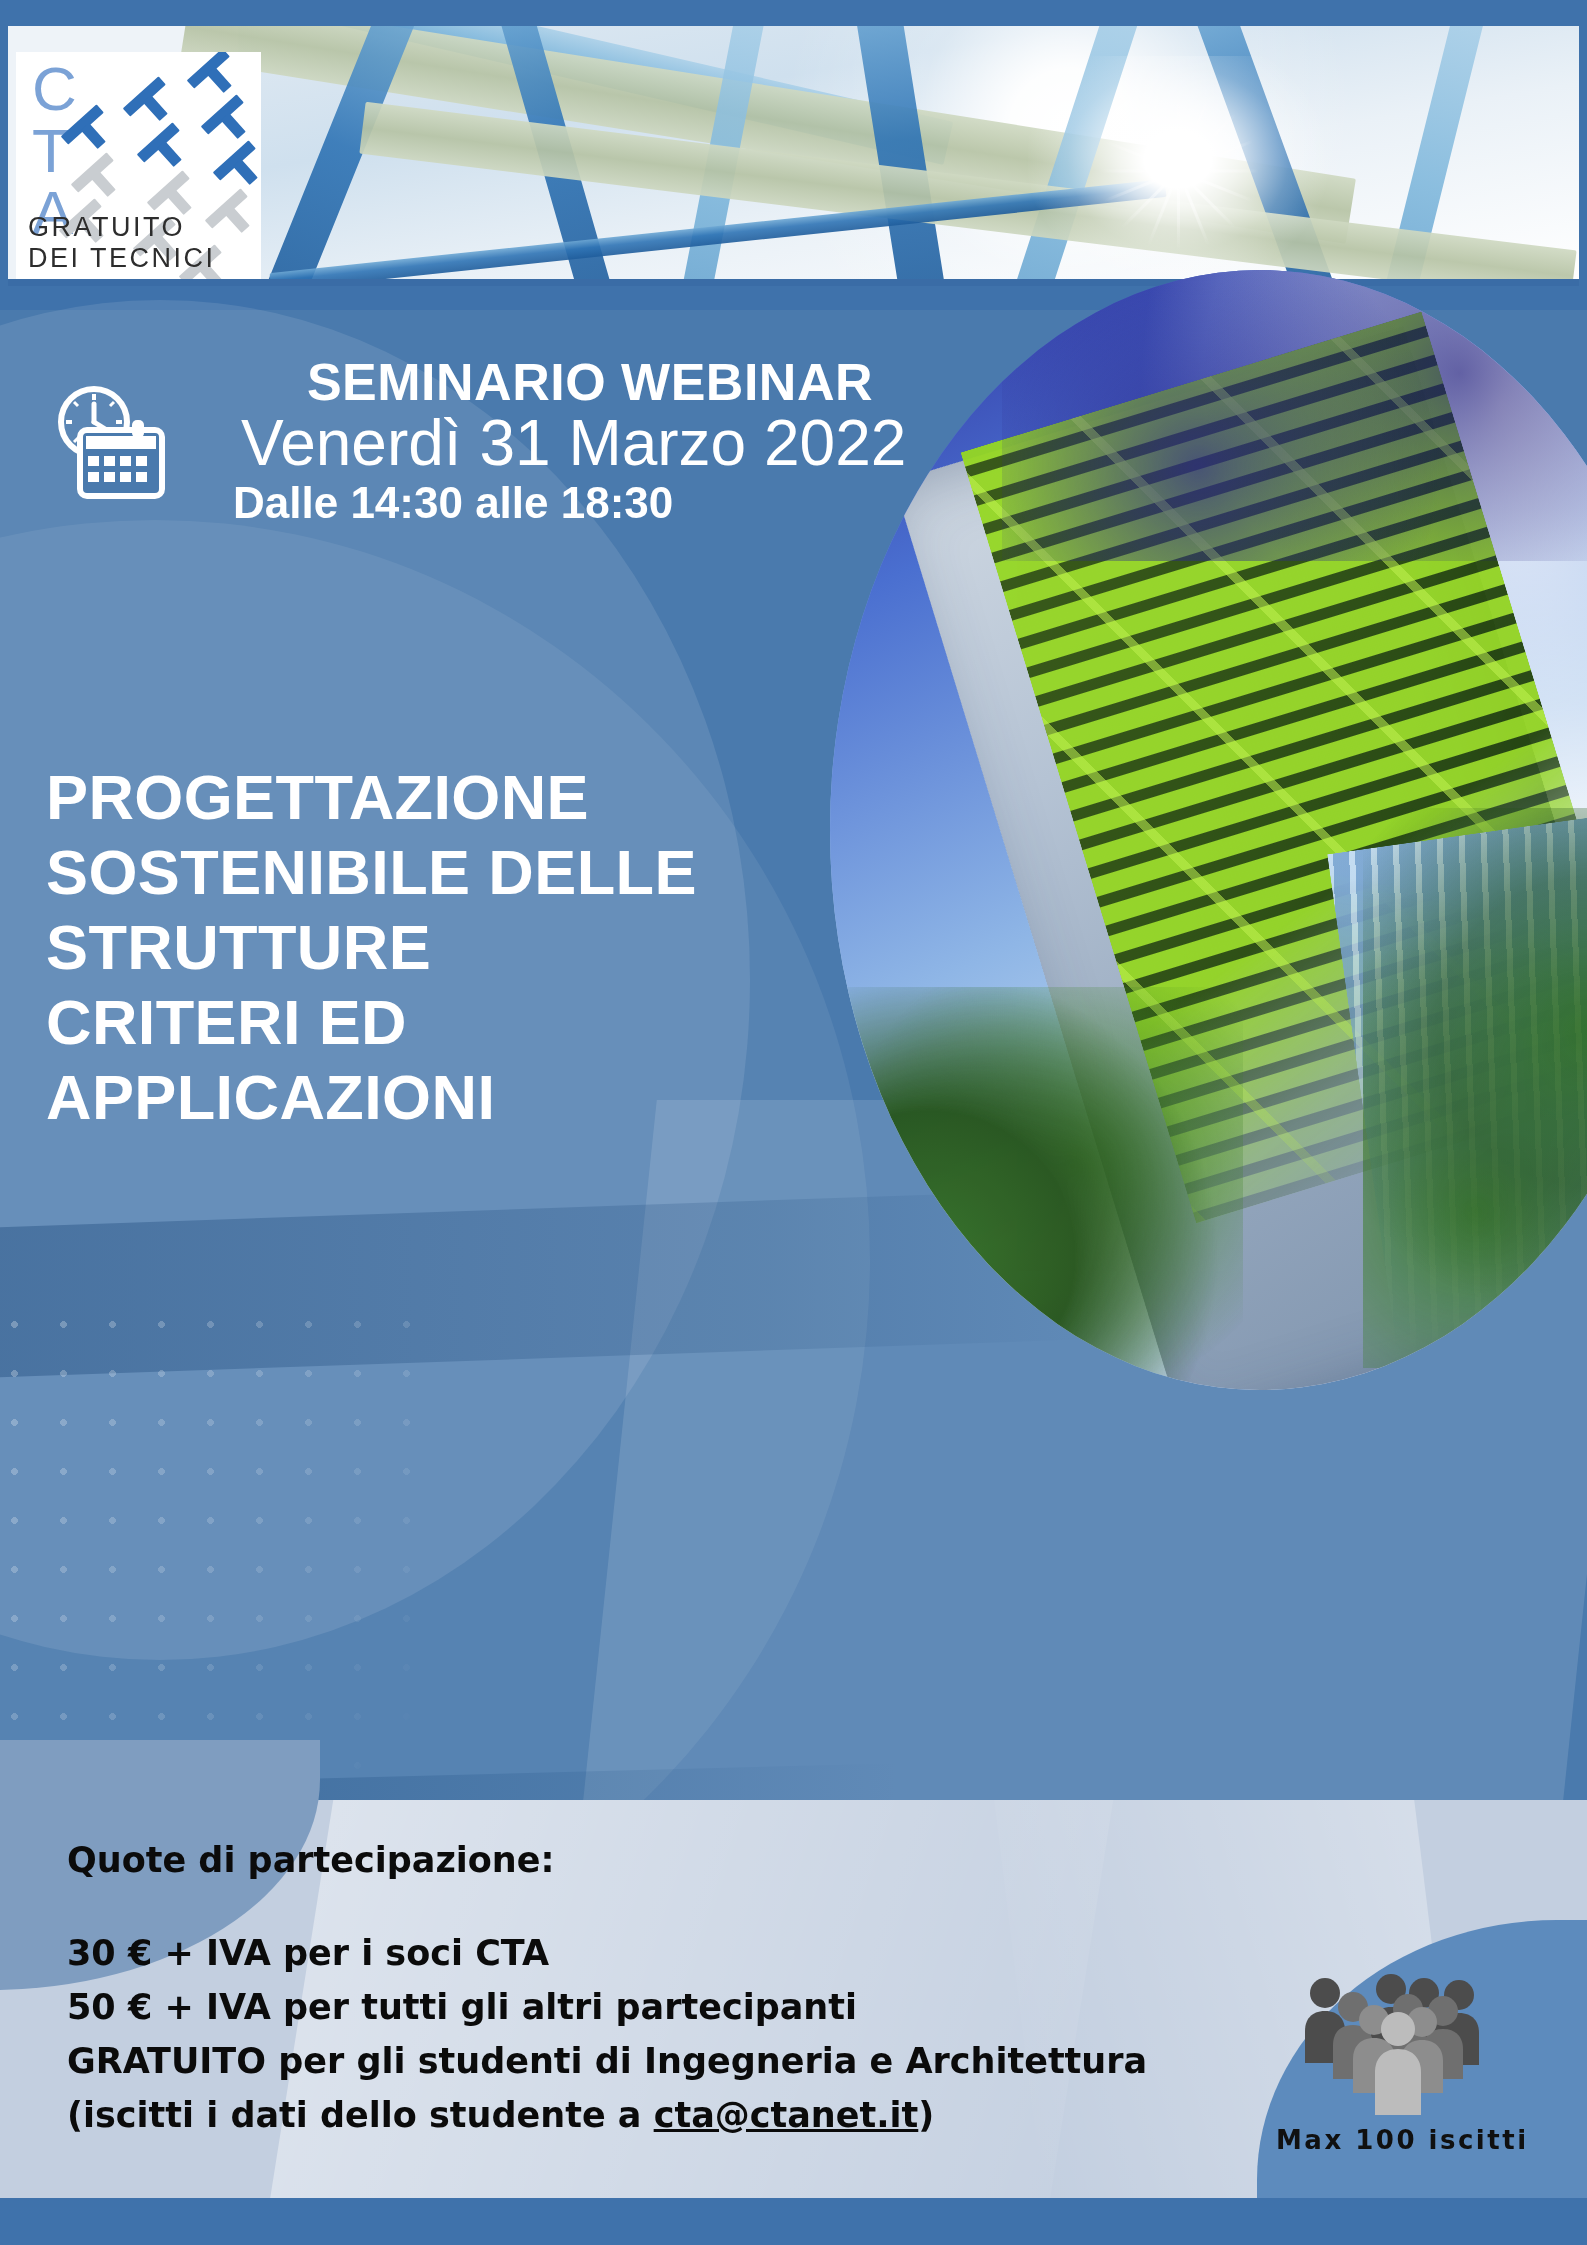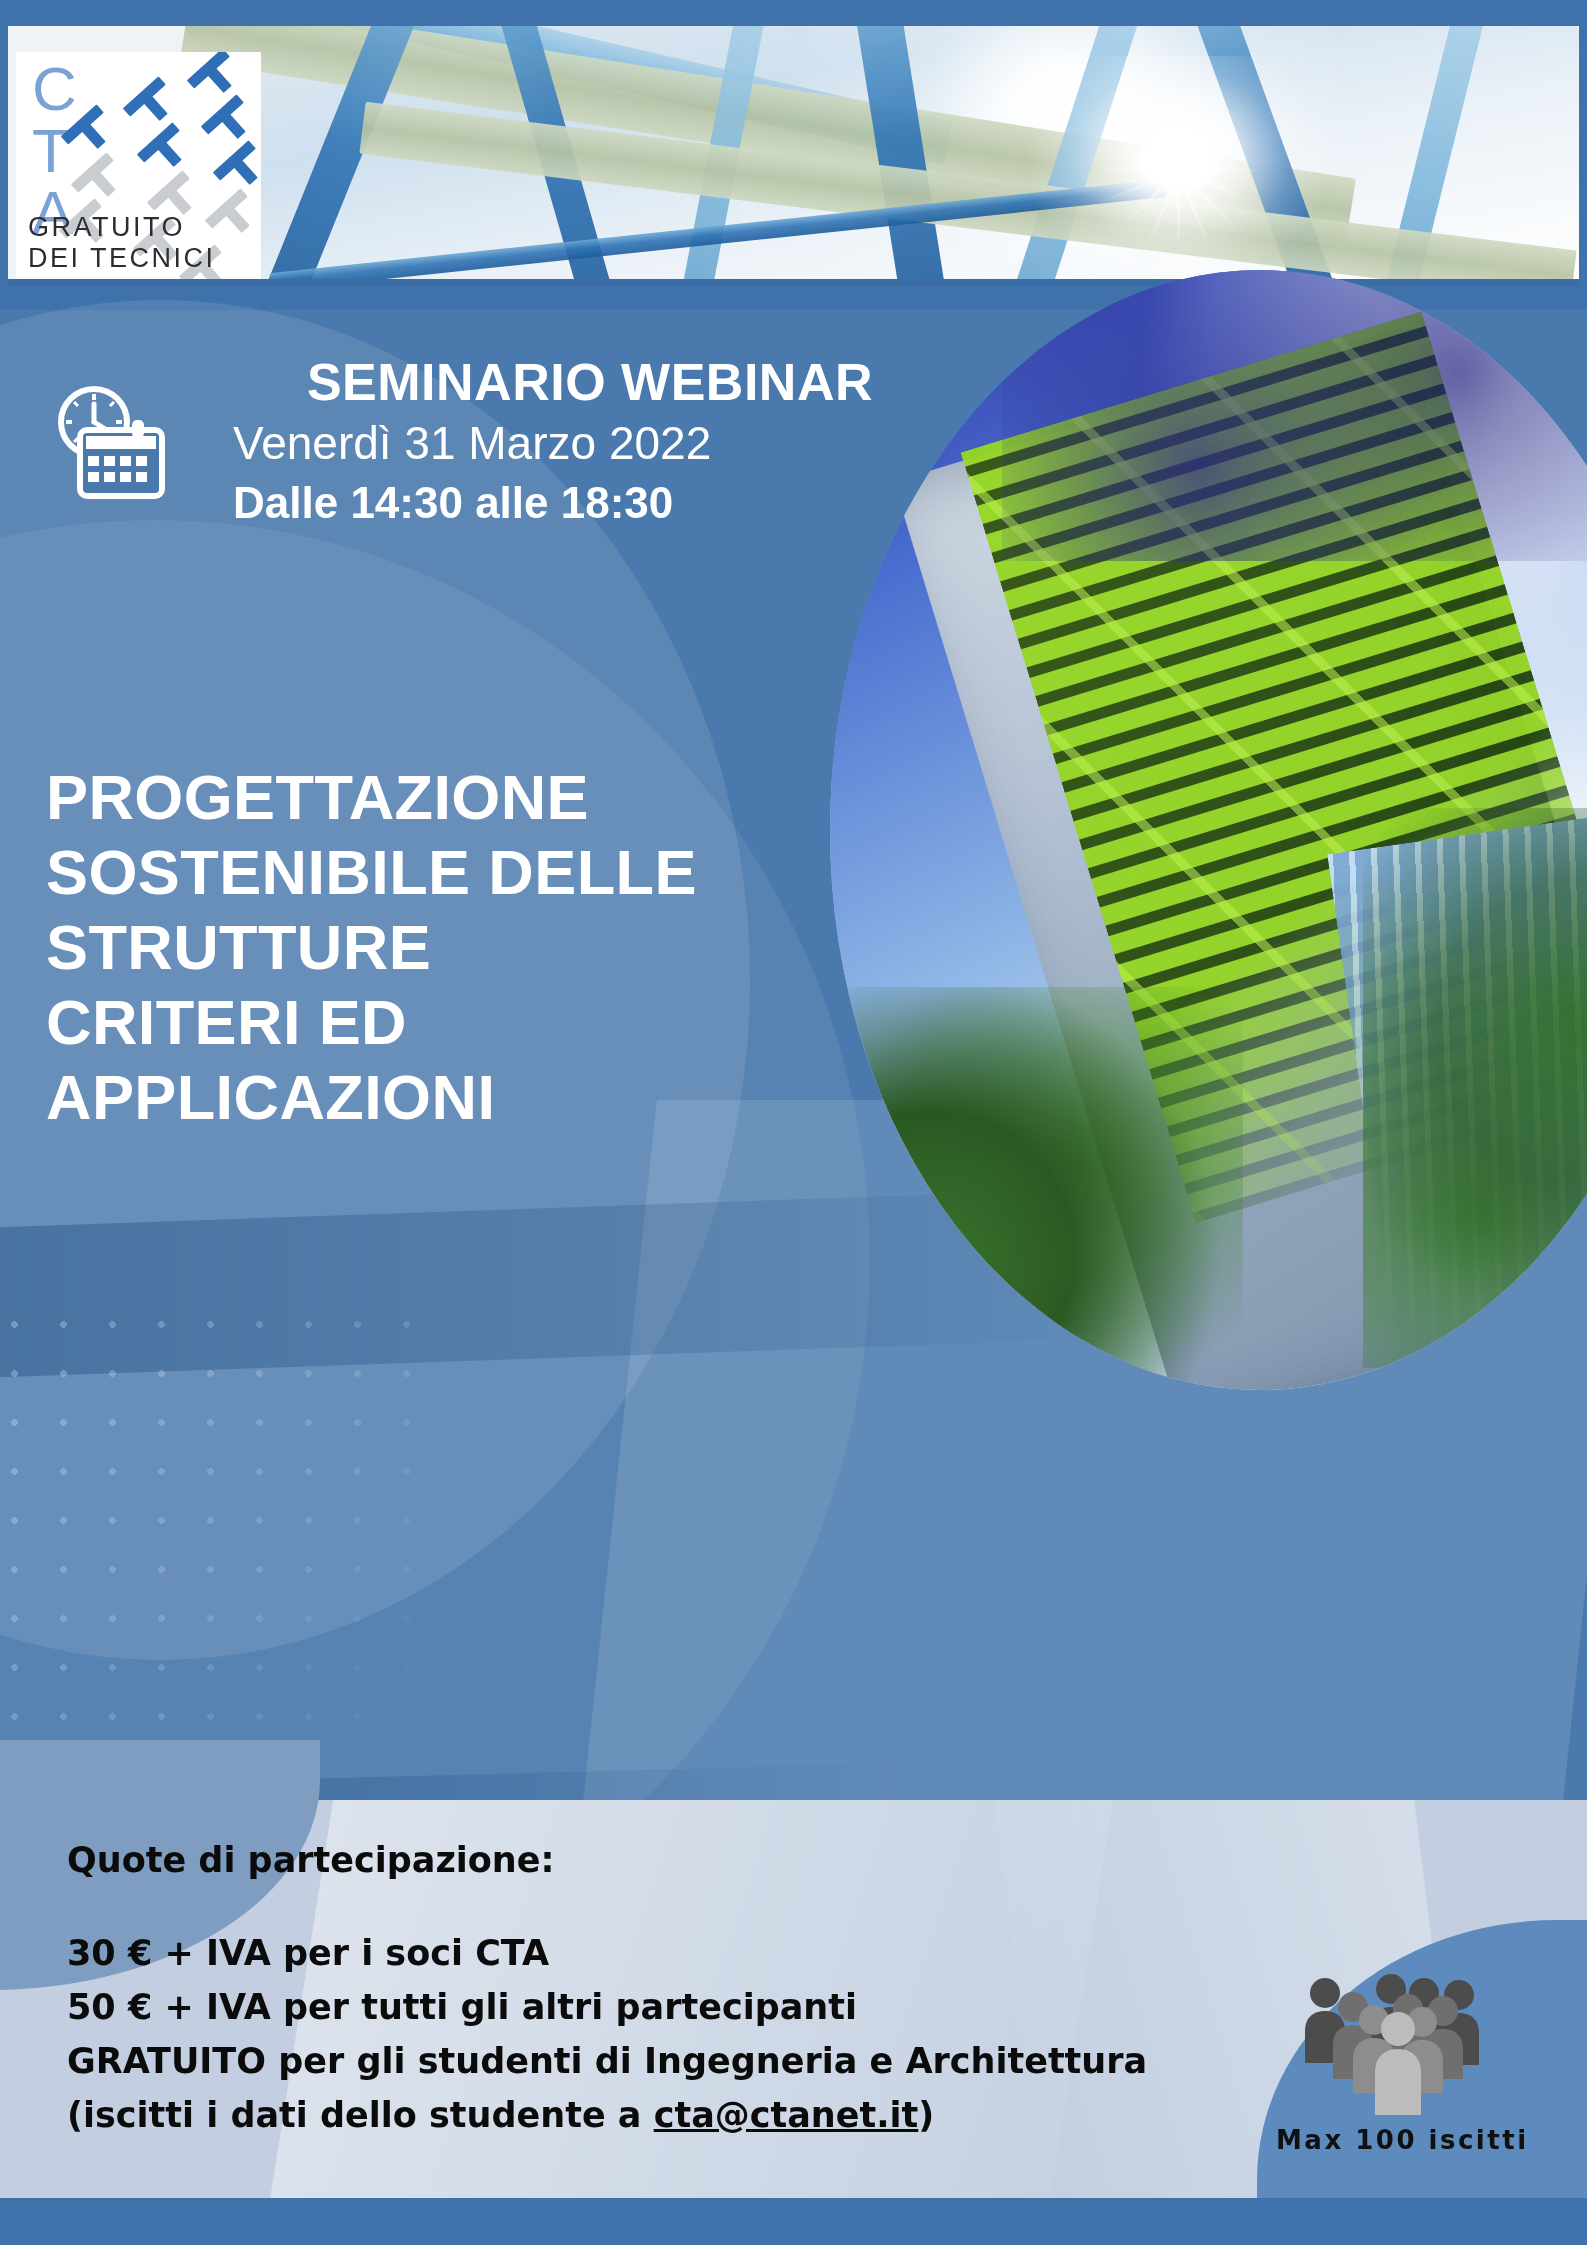--- a/index.html
+++ b/index.html
@@ -129,22 +129,22 @@
     position: absolute; left: 48px; top: 352px;
     width: 840px;
   }
   .cal-icon { position: absolute; left: 0; top: 28px; width: 130px; height: 120px; }
   .seminar-text { position: absolute; left: 185px; top: 0; width: 640px; }
   .sem-title {
     font-size: 52px; font-weight: bold; color: #ffffff;
     letter-spacing: .5px; line-height: 60px; white-space: nowrap; text-align: right;
   }
   .sem-date {
-    font-size: 46px; font-weight: 400; color: #ffffff;
-    line-height: 62px; white-space: nowrap;
+    font-size: 64px; font-weight: 400; color: #ffffff;
+    line-height: 62px; white-space: nowrap; margin-left: 8px;
   }
   .sem-hours {
     font-size: 44px; font-weight: bold; color: #ffffff;
     line-height: 58px; white-space: nowrap;
   }
 
   
   .photo-circle {
     position: absolute; left: 830px; top: 270px;
     width: 860px; height: 1120px;

